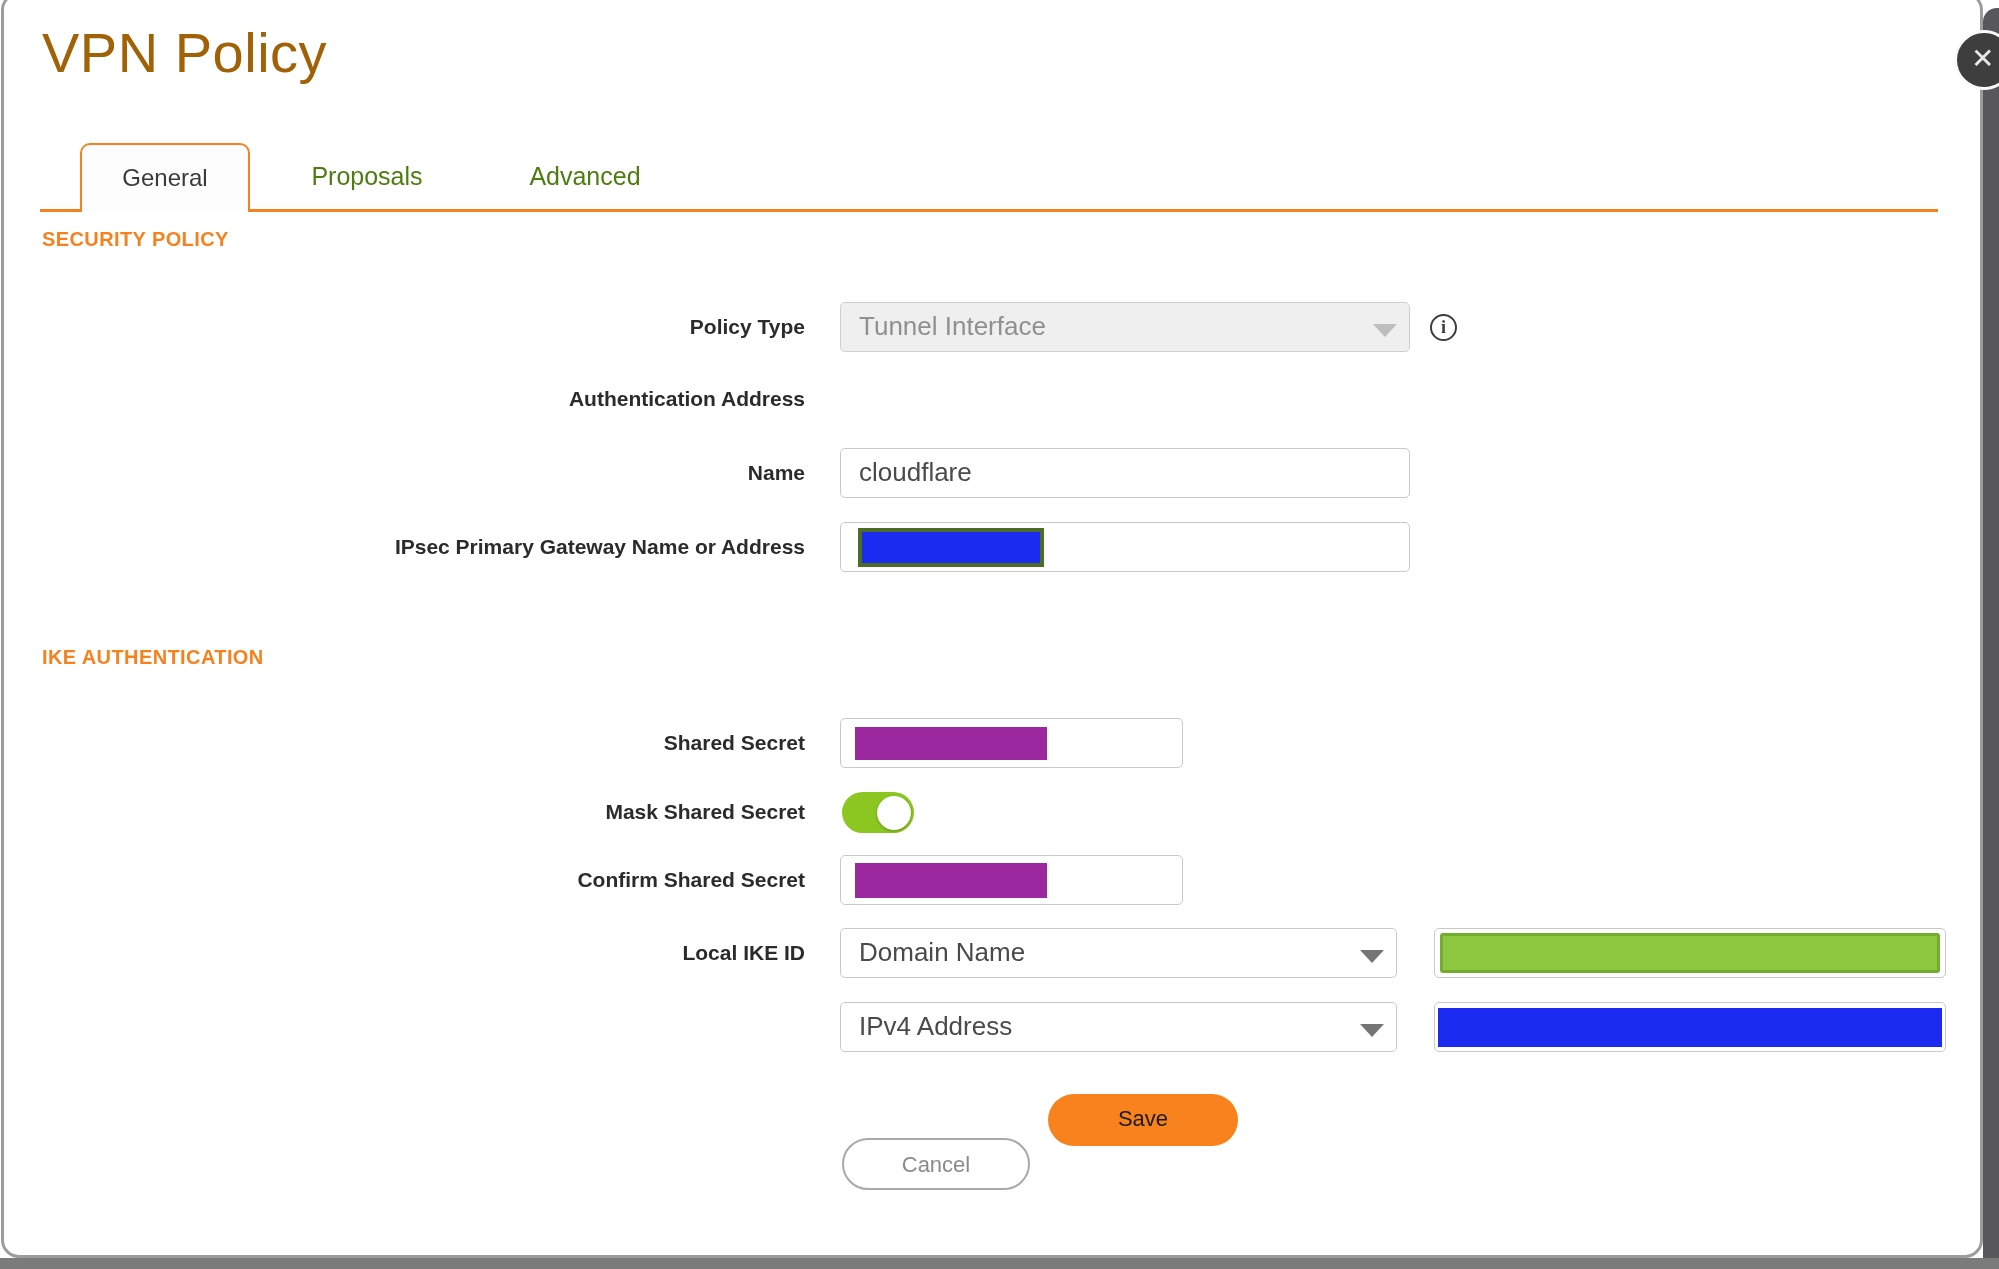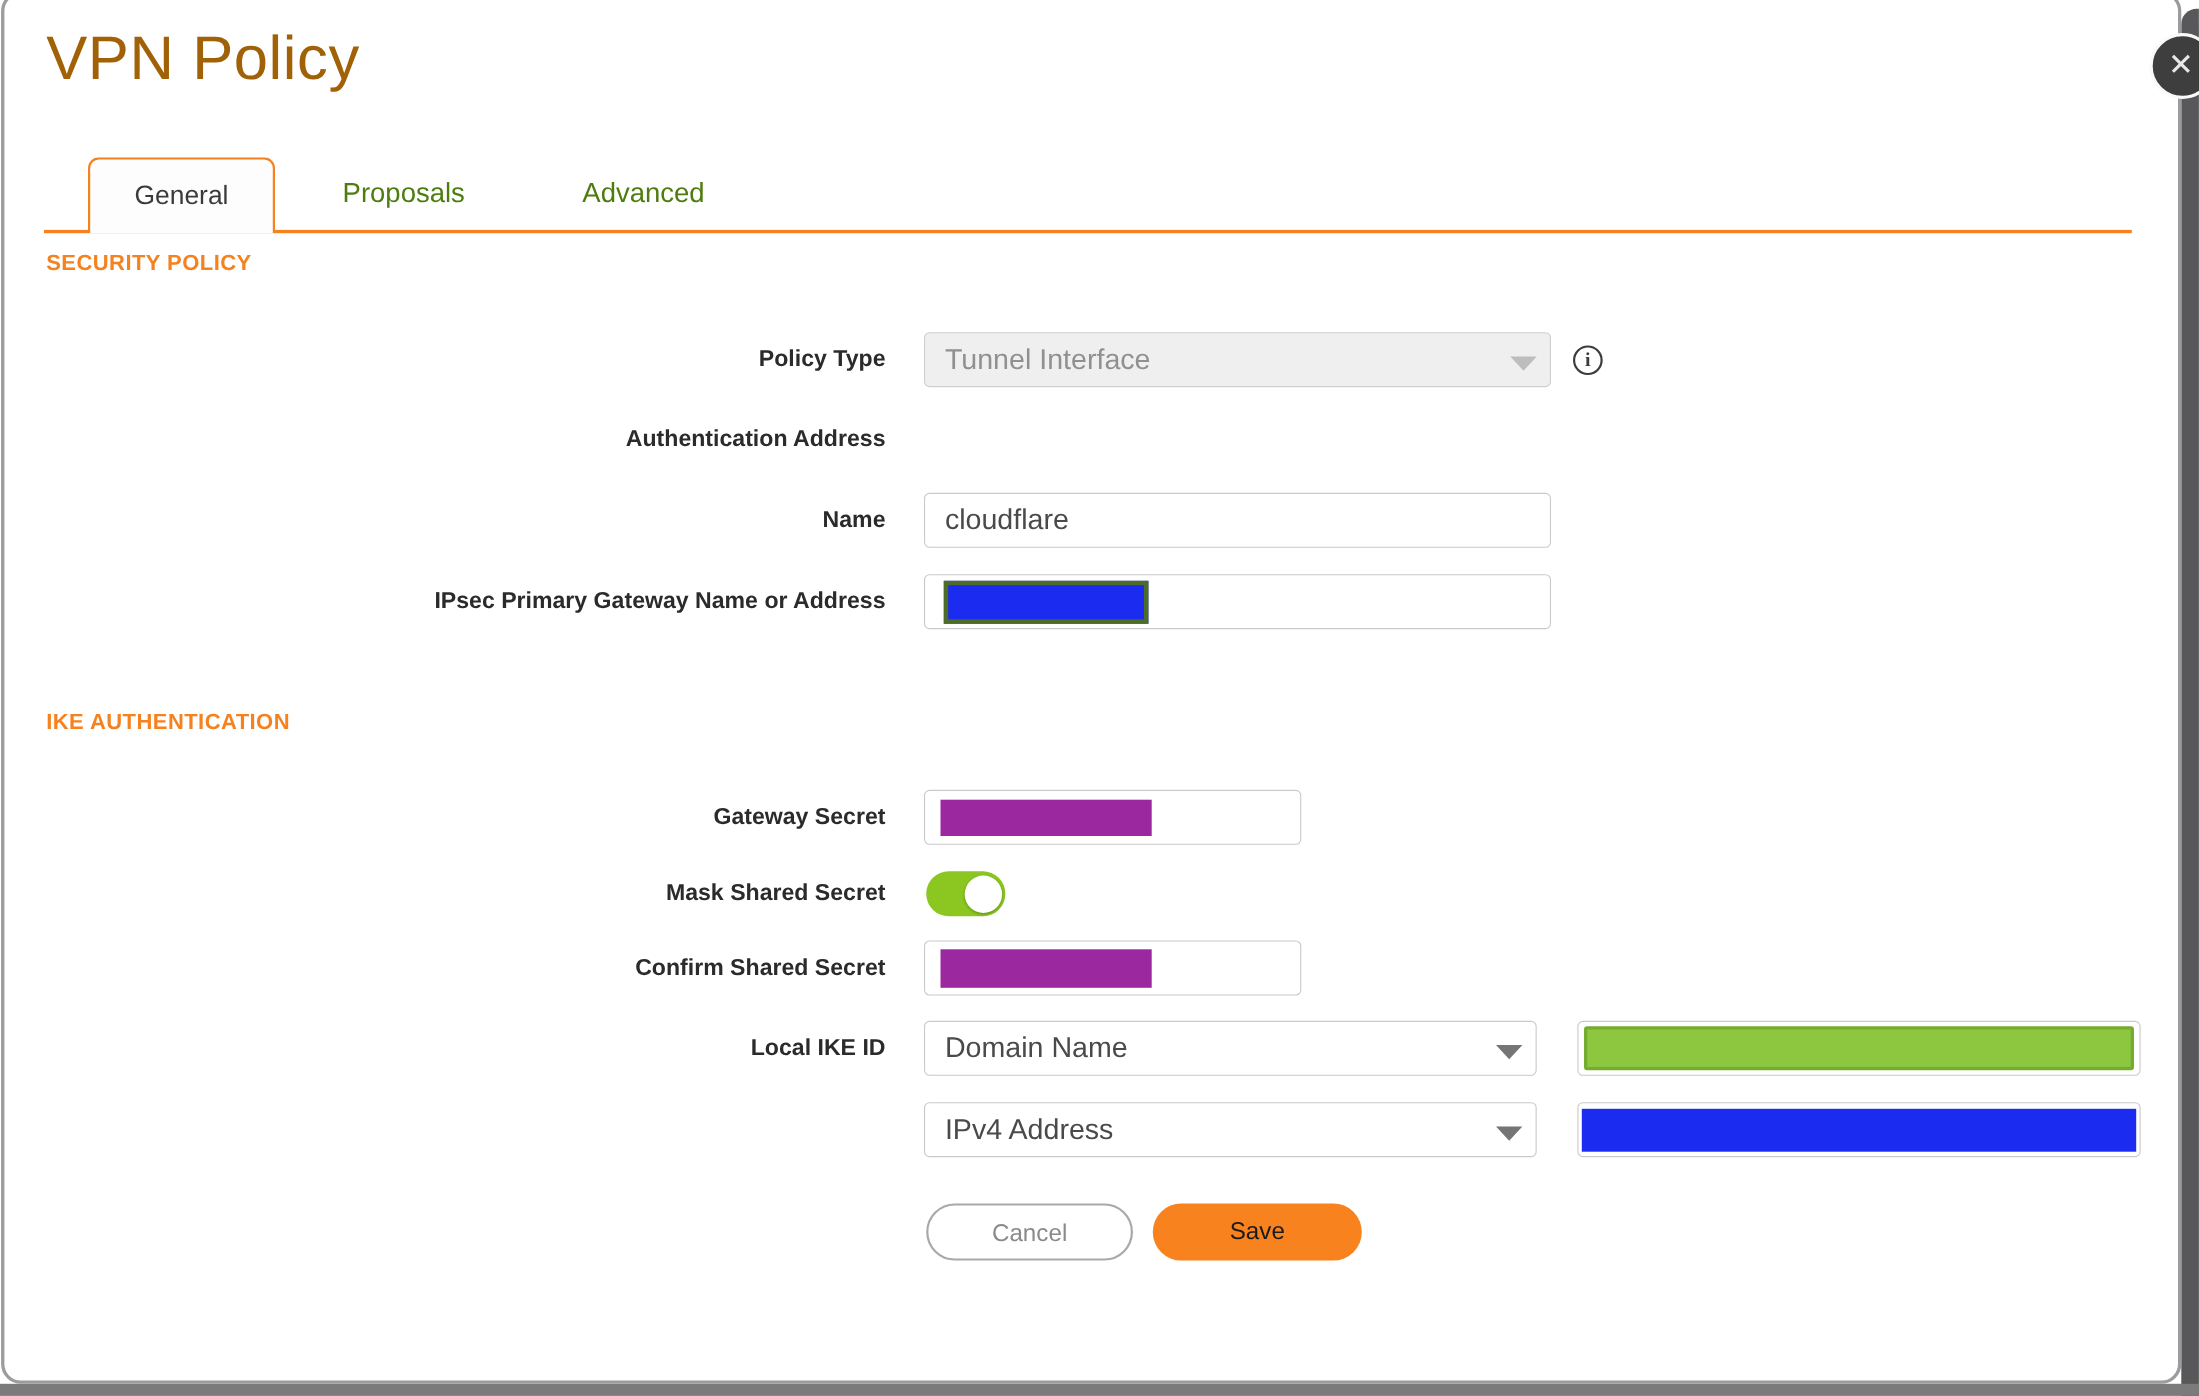--- a/index.html
+++ b/index.html
@@ -64,21 +64,21 @@
   .redaction.olive-border { border:4px solid #4E6B27; }
   .redaction.green { background:#8DC63F; border:3px solid #74AC2F; border-radius:3px; }
 
   .toggle { position:absolute; left:842px; top:792px; width:72px; height:41px;
             background:#8CC721; border-radius:21px; z-index:2; cursor:pointer; }
   .toggle-knob { position:absolute; right:3px; top:3.5px; width:34px; height:34px;
                  background:#fff; border-radius:50%; box-shadow:0 1px 3px rgba(0,0,0,0.3); }
 
   .btn { position:absolute; top:1094px; height:52px; border-radius:27px; text-align:center;
          line-height:50px; font-size:22px; z-index:2; cursor:pointer; }
-  .btn-cancel { left:842px; width:188px; background:#fff; border:2px solid #A9A9A9; color:#8A8A8A; }
+  .btn-cancel { left:842px; width:188px; background:#fff; border:2px solid #A9A9A9; color:#8A8A8A;margin-top:44px; }
   .btn-save { left:1048px; width:190px; background:#F7821E; border:none; color:#1B1B1B; font-weight:500; }
 </style>
 </head>
 <body>
 
 <div class="page">
 
   <div class="backdrop-right"></div>
   <div class="backdrop-bottom"></div>
 
@@ -108,21 +108,21 @@
   <div class="input" style="left:840px; top:448px; width:570px;">
     <span>cloudflare</span>
   </div>
 
   <div class="field-label" style="top:522px;">IPsec Primary Gateway Name or Address</div>
   <div class="input" style="left:840px; top:522px; width:570px;"></div>
   <div class="redaction blue olive-border" style="left:858px; top:528px; width:186px; height:39px;"></div>
 
   <div class="section-header" style="top:646px;">IKE AUTHENTICATION</div>
 
-  <div class="field-label" style="top:718px;">Gateway Secret</div>
+  <div class="field-label" style="top:718px;">Shared Secret</div>
   <div class="input" style="left:840px; top:718px; width:343px;"></div>
   <div class="redaction purple" style="left:855px; top:727px; width:192px; height:33px;"></div>
 
   <div class="field-label" style="top:787px;">Mask Shared Secret</div>
   <div class="toggle">
     <div class="toggle-knob"></div>
   </div>
 
   <div class="field-label" style="top:855px;">Confirm Shared Secret</div>
   <div class="input" style="left:840px; top:855px; width:343px;"></div>

